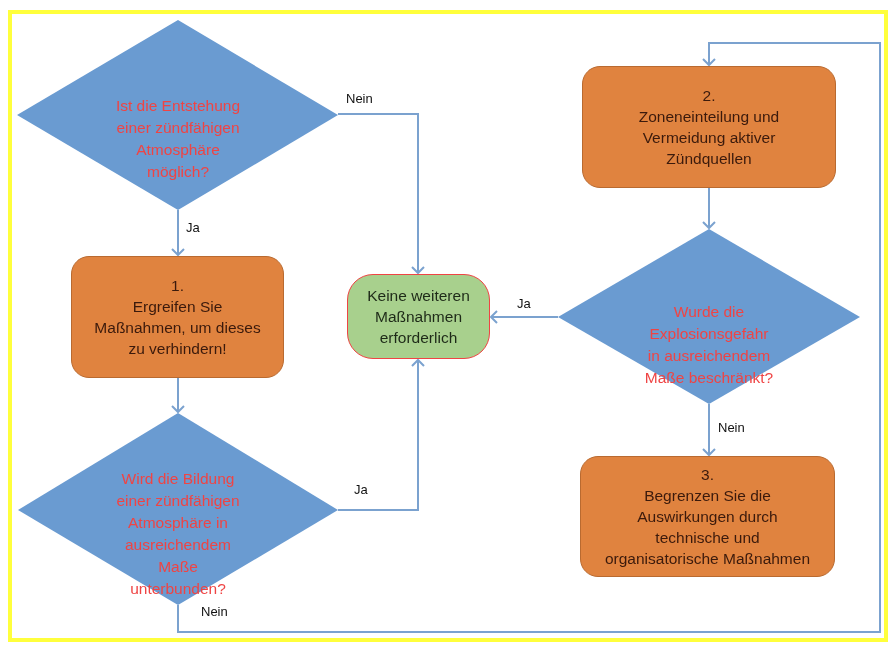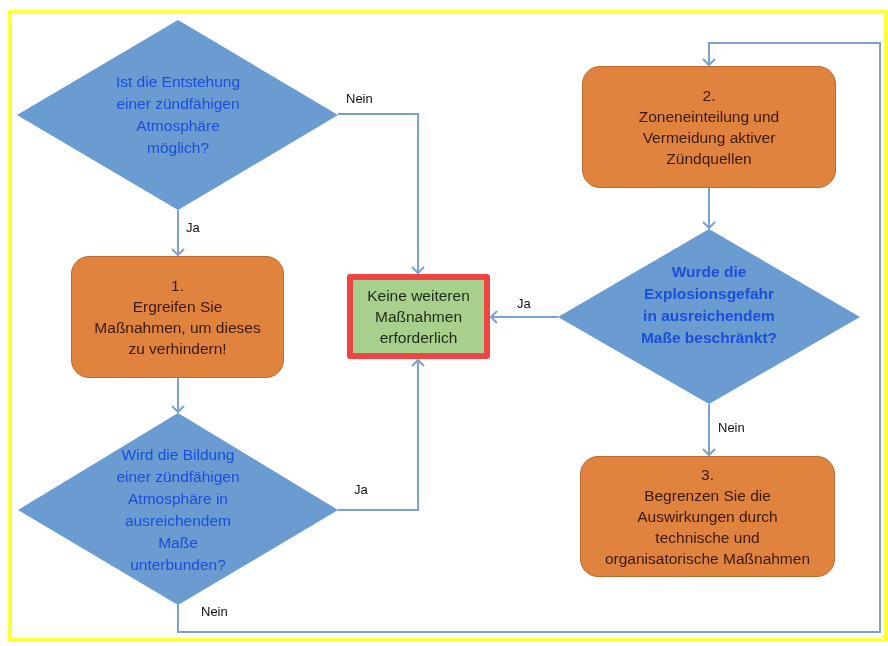--- a/index.html
+++ b/index.html
@@ -3,26 +3,26 @@
 <meta charset="utf-8">
 <style>
   html, body { margin: 0; padding: 0; background: #ffffff; }
   body { width: 888px; height: 646px; position: relative; overflow: hidden;
          font-family: "Liberation Sans", "DejaVu Sans", sans-serif; }
   .frame { position: absolute; left: 8px; top: 10px; width: 872px; height: 624px;
            border: 4px solid #ffff3c; box-sizing: content-box; }
   svg.wires { position: absolute; left: 0; top: 0; }
   .shape-text { position: absolute; display: flex; align-items: center; justify-content: center;
                 text-align: center; white-space: pre-line; font-size: 15.5px; line-height: 22px; }
-  .diamond-text { color: #1d4ed8; }
+  .diamond-text { color: #ef4444; margin-top: 24px; }
   .box { position: absolute; border-radius: 18px; display: flex; align-items: center;
          justify-content: center; text-align: center; white-space: pre-line;
          font-size: 15.5px; line-height: 21px; box-sizing: border-box; }
   .box.orange { background: #e0833f; border: 1px solid #b96a30; color: #3b1a0c; }
-  .box.green { background: #a8d08d; border: 6px solid #ef4444; color: #1e2a18; border-radius: 3px; }
+  .box.green { background: #a8d08d; border: 1px solid #ef4444; color: #1e2a18; border-radius: 26px; }
   .label { position: absolute; font-size: 13px; color: #111; }
 </style>
 </head>
 <body>
 
 <div class="frame"></div>
 
 <svg class="wires" width="888" height="646">
   <defs>
     <marker id="arr" markerWidth="14" markerHeight="14" refX="7" refY="7" orient="auto" markerUnits="userSpaceOnUse">
@@ -57,21 +57,21 @@
 <div class="shape-text diamond-text" style="left:98px; top:65px; width:160px; height:100px;">Ist die Entstehung
 einer zündfähigen
 Atmosphäre
 möglich?</div>
 <div class="shape-text diamond-text" style="left:98px; top:443px; width:160px; height:134px;">Wird die Bildung
 einer zündfähigen
 Atmosphäre in
 ausreichendem
 Maße
 unterbunden?</div>
-<div class="shape-text diamond-text" style="left:629px; top:258px; width:160px; height:94px;font-weight:bold;">Wurde die
+<div class="shape-text diamond-text" style="left:629px; top:274px; width:160px; height:94px;">Wurde die
 Explosionsgefahr
 in ausreichendem
 Maße beschränkt?</div>
 
 <div class="box orange" style="left:71px; top:256px; width:213px; height:122px;">1.
 Ergreifen Sie
 Maßnahmen, um dieses
 zu verhindern!</div>
 <div class="box green" style="left:347px; top:274px; width:143px; height:85px;">Keine weiteren
 Maßnahmen

